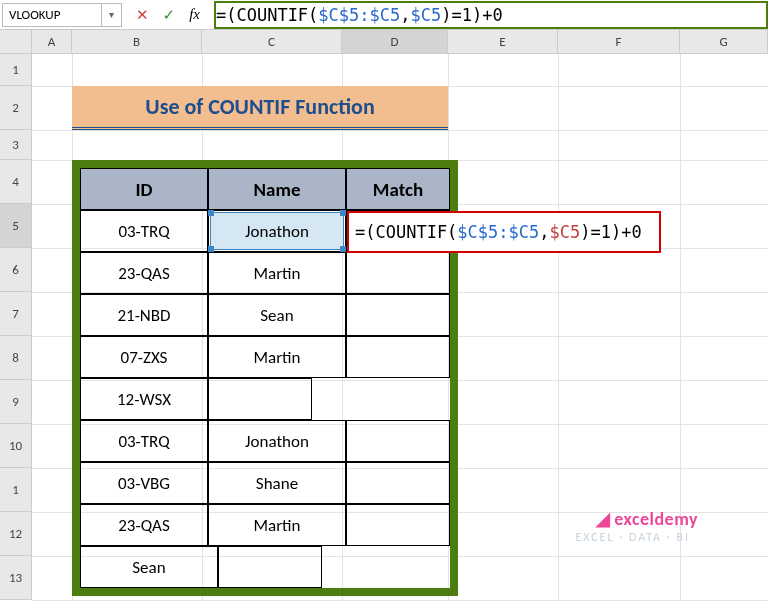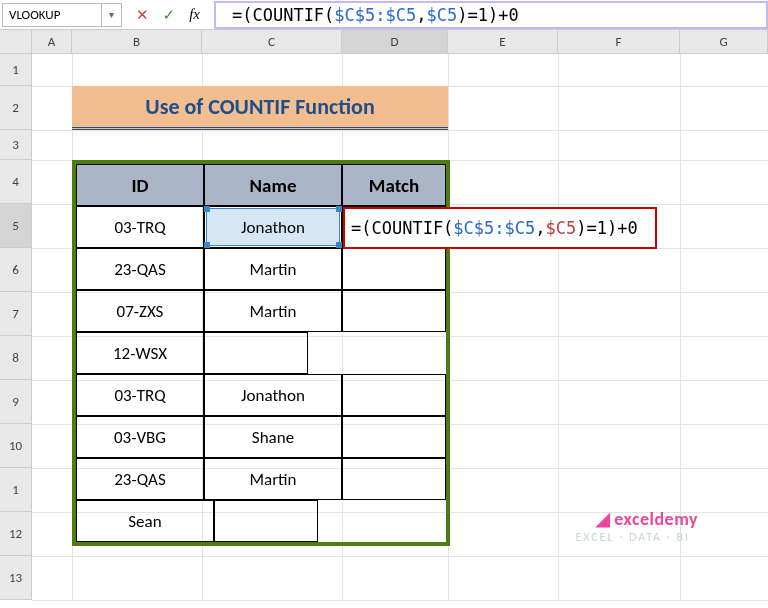--- a/index.html
+++ b/index.html
@@ -4,21 +4,21 @@
 <style>
 * { box-sizing: border-box; margin: 0; padding: 0; }
 body { font-family: Calibri, Arial, sans-serif; background: #fff; width: 768px; height: 608px; overflow: hidden; position: relative; }
 .formula-bar { display: flex; align-items: center; height: 30px; border-bottom: 1px solid #ccc; background: #fff; }
 .name-box { width: 100px; height: 24px; border: 1px solid #bbb; display: flex; align-items: center; padding: 0 6px; font-size: 13px; margin-left: 2px; }
 .name-arrow { width: 20px; height: 24px; border: 1px solid #bbb; border-left: none; display: flex; align-items: center; justify-content: center; color: #666; font-size: 10px; }
 .fb-icons { display: flex; align-items: center; gap: 14px; padding: 0 14px; font-size: 15px; }
 .fb-x { color: #d04040; }
 .fb-check { color: #3a8a3a; }
 .fb-fx { font-style: italic; font-family: "Times New Roman", serif; }
-.fb-formula { flex: 1; border: 2px solid #c4b5fd; padding: 2px 16px; font-size: 17px; font-family: Consolas, monospace; }
+.fb-formula { flex: 1; border: 2px solid #4d7c0f; padding: 2px 0; font-size: 17px; font-family: Consolas, monospace; }
 .fb-formula span.blue { color: #2a6acc; }
 .sheet { position: relative; }
 .col-headers { display: flex; height: 24px; background: #e8e8e8; border-bottom: 1px solid #ccc; }
 .rowhead-spacer { width: 32px; border-right: 1px solid #ccc; background: #e8e8e8; }
 .col-h { border-right: 1px solid #ccc; display: flex; align-items: center; justify-content: center; font-size: 13px; color: #444; background: #e8e8e8; }
 .col-A { width: 40px; }
 .col-B { width: 130px; }
 .col-C { width: 140px; }
 .col-D { width: 106px; }
 .col-E { width: 110px; }
@@ -29,21 +29,21 @@
 .row-headers { width: 32px; background: #e8e8e8; }
 .row-h { height: 44px; border-bottom: 1px solid #ccc; border-right: 1px solid #ccc; display: flex; align-items: center; justify-content: center; font-size: 13px; color: #444; }
 .row-h.r1 { height: 32px; }
 .row-h.r3 { height: 30px; }
 .row-h.active { background: #d4d4d4; }
 .cells { position: relative; flex: 1; }
 .gridlines { position: absolute; inset: 0; pointer-events: none; }
 .gl-v { position: absolute; top: 0; bottom: 0; width: 0; border-left: 1px solid #e3e3e3; }
 .gl-h { position: absolute; left: 0; right: 0; height: 0; border-top: 1px solid #e3e3e3; }
 .title-cell { position: absolute; left: 40px; top: 32px; width: 376px; height: 44px; background: #f2bd8f; display: flex; align-items: center; justify-content: center; font-size: 22px; color: #1f4e8c; font-weight: bold; border-bottom: 3px double #1f4e8c; }
-.tbl { position: absolute; left: 40px; top: 106px; border: 4px solid #4d7c0f; }
+.tbl { position: absolute; left: 40px; top: 106px; border: 8px solid #4d7c0f; }
 .tbl-row { display: flex; }
 .tbl-cell { border: 1px solid #000; display: flex; align-items: center; justify-content: center; font-size: 17px; height: 42px; }
 .th { background: #aab6c8; font-weight: bold; font-size: 19px; height: 42px; }
 .tc-B { width: 128px; }
 .tc-C { width: 138px; }
 .tc-D { width: 104px; }
 .c5-cell { position: relative; }
 .c5-sel { position: absolute; inset: 1px; border: 1.5px solid #3c85c6; background: #d6e7f4; display: flex; align-items: center; justify-content: center; }
 .c5-handle { position: absolute; width: 6px; height: 6px; background: #3c85c6; }
 .c5-handle.tl { top: -1px; left: -1px; }
@@ -154,20 +154,25 @@
                 </div>
             </div>
           </div>
         </div>
         <div class="tbl-row">
           <div class="tbl-cell tc-B">23-QAS</div>
           <div class="tbl-cell tc-C">Martin</div>
           <div class="tbl-cell tc-D"></div>
         </div>
         <div class="tbl-row">
+          <div class="tbl-cell tc-B">21-NBD</div>
+          <div class="tbl-cell tc-C">Sean</div>
+          <div class="tbl-cell tc-D"></div>
+        </div>
+        <div class="tbl-row">
           <div class="tbl-cell tc-B">07-ZXS</div>
           <div class="tbl-cell tc-C">Martin</div>
           <div class="tbl-cell tc-D"></div>
         </div>
         <div class="tbl-row">
           <div class="tbl-cell tc-B">12-WSX</div>
           <div class="tbl-cell tc-D"></div>
         </div>
         <div class="tbl-row">
           <div class="tbl-cell tc-B">03-TRQ</div>

